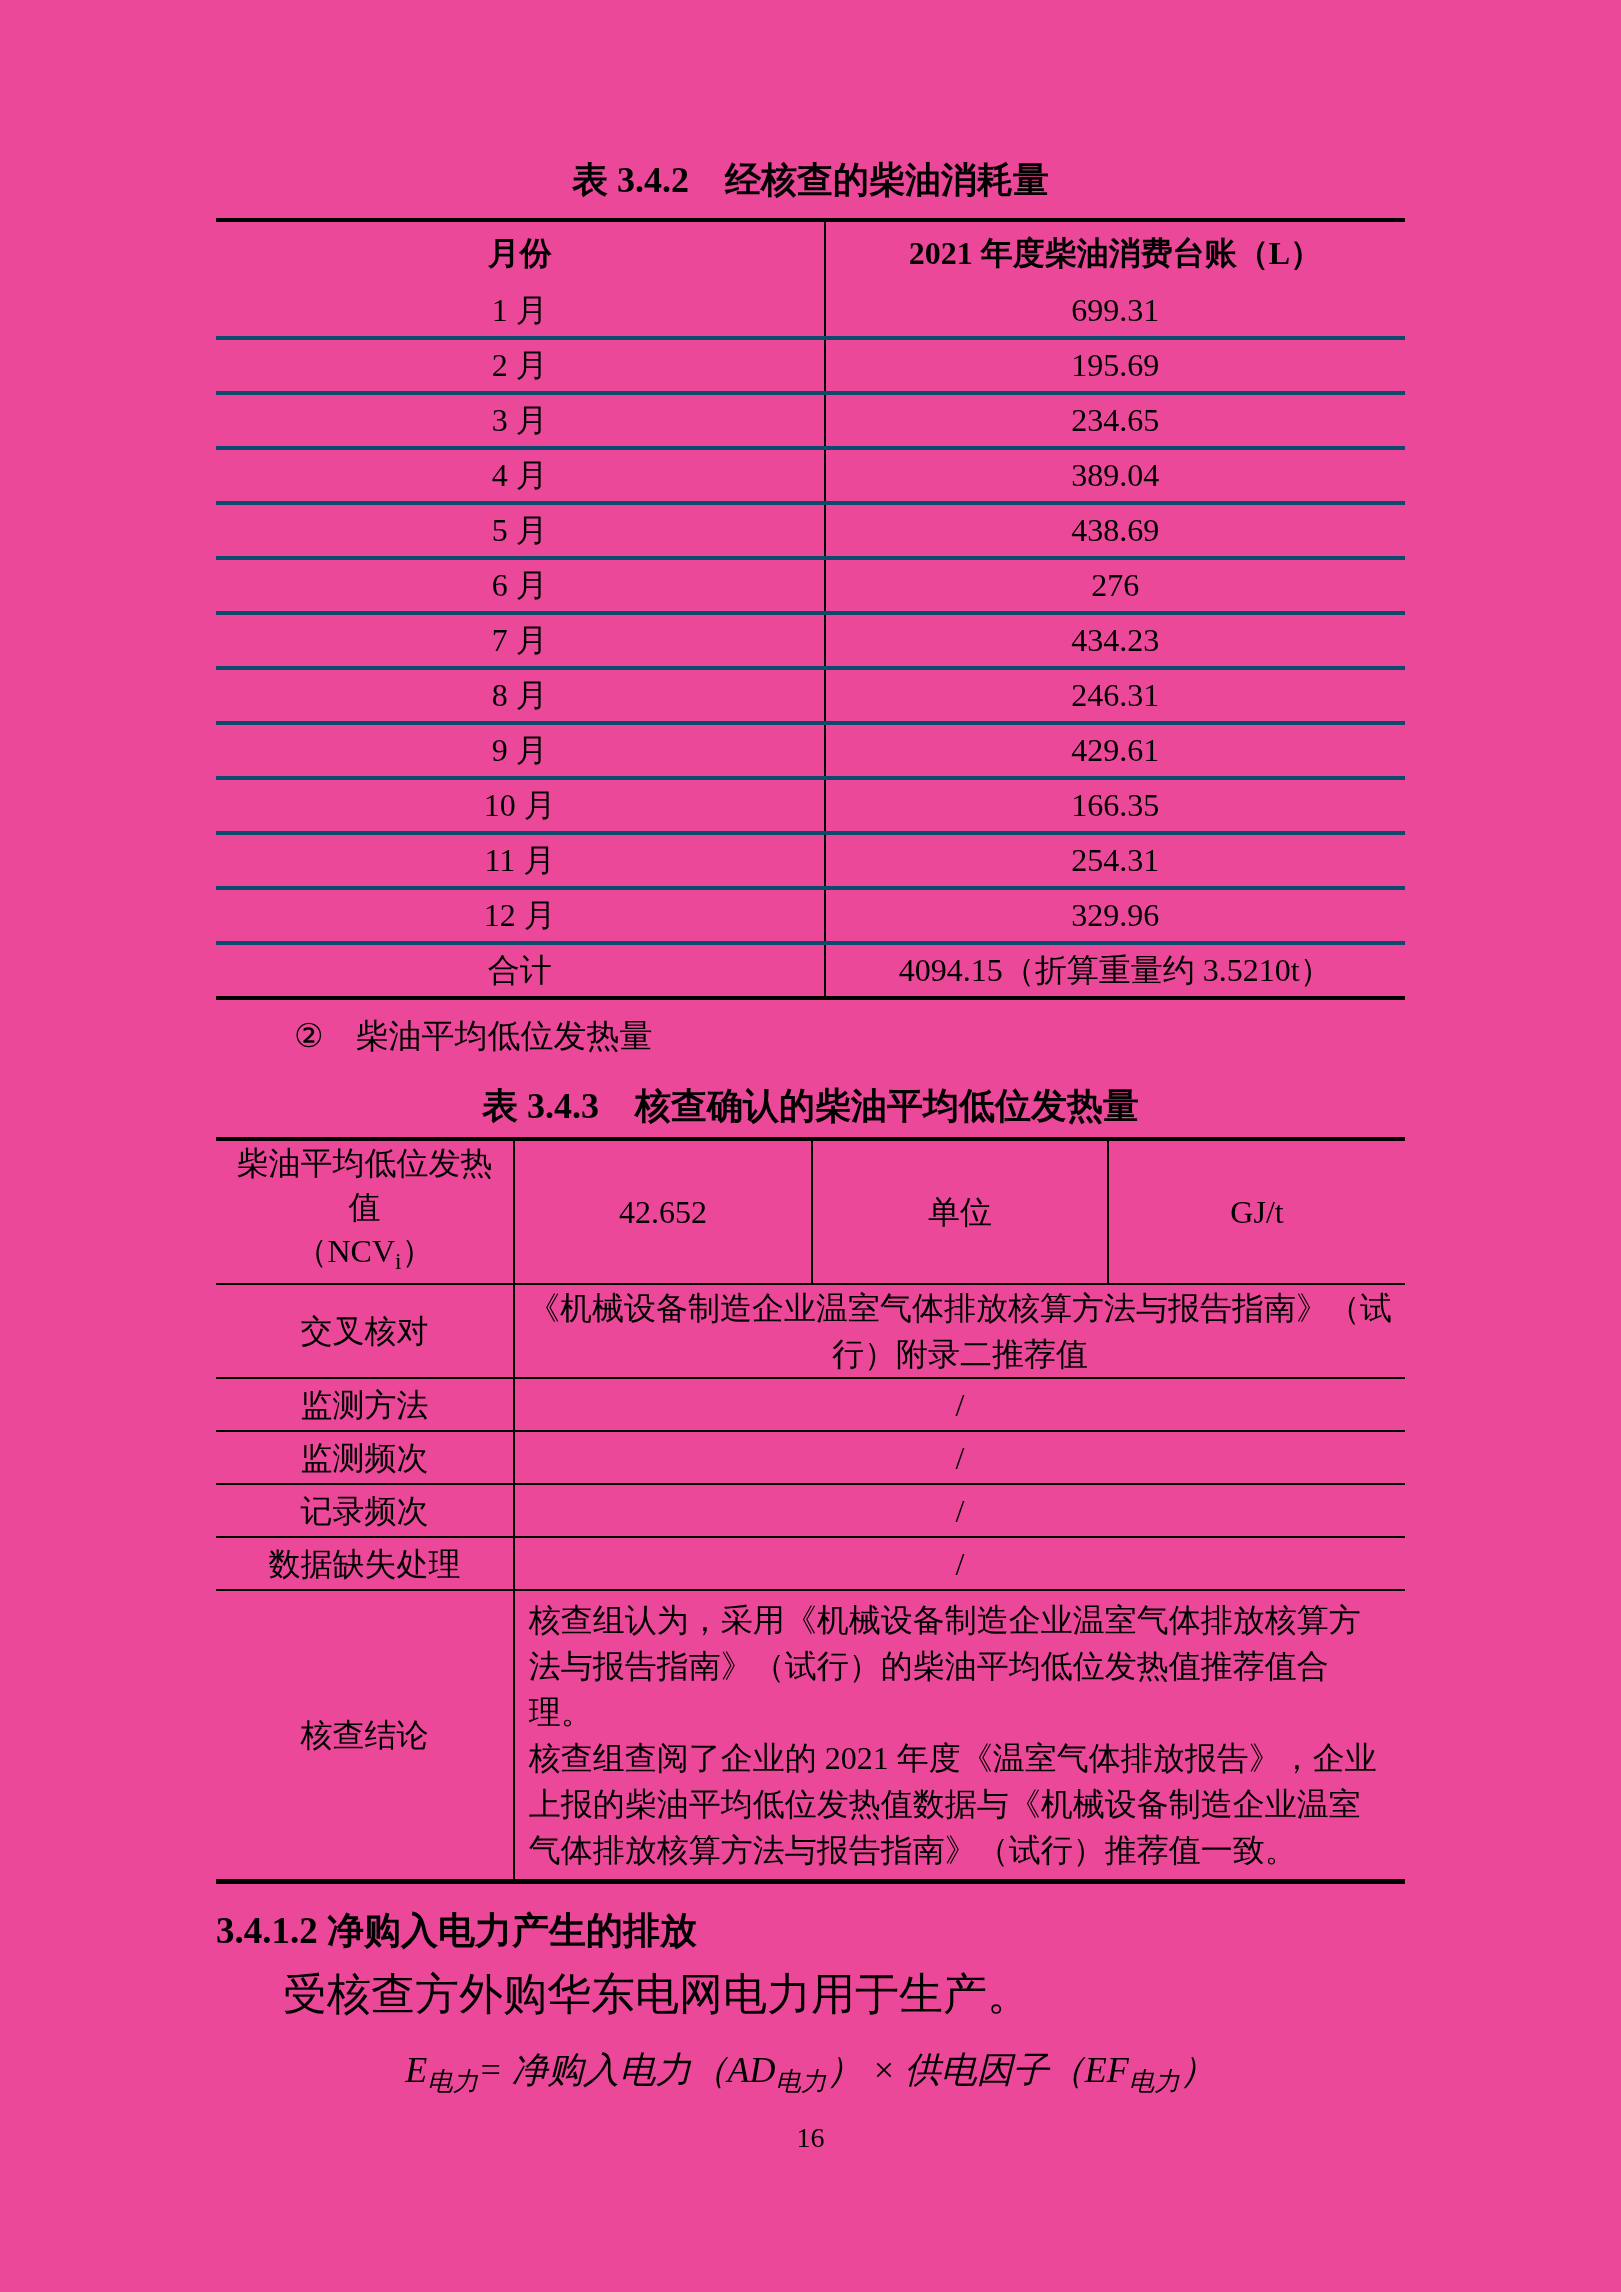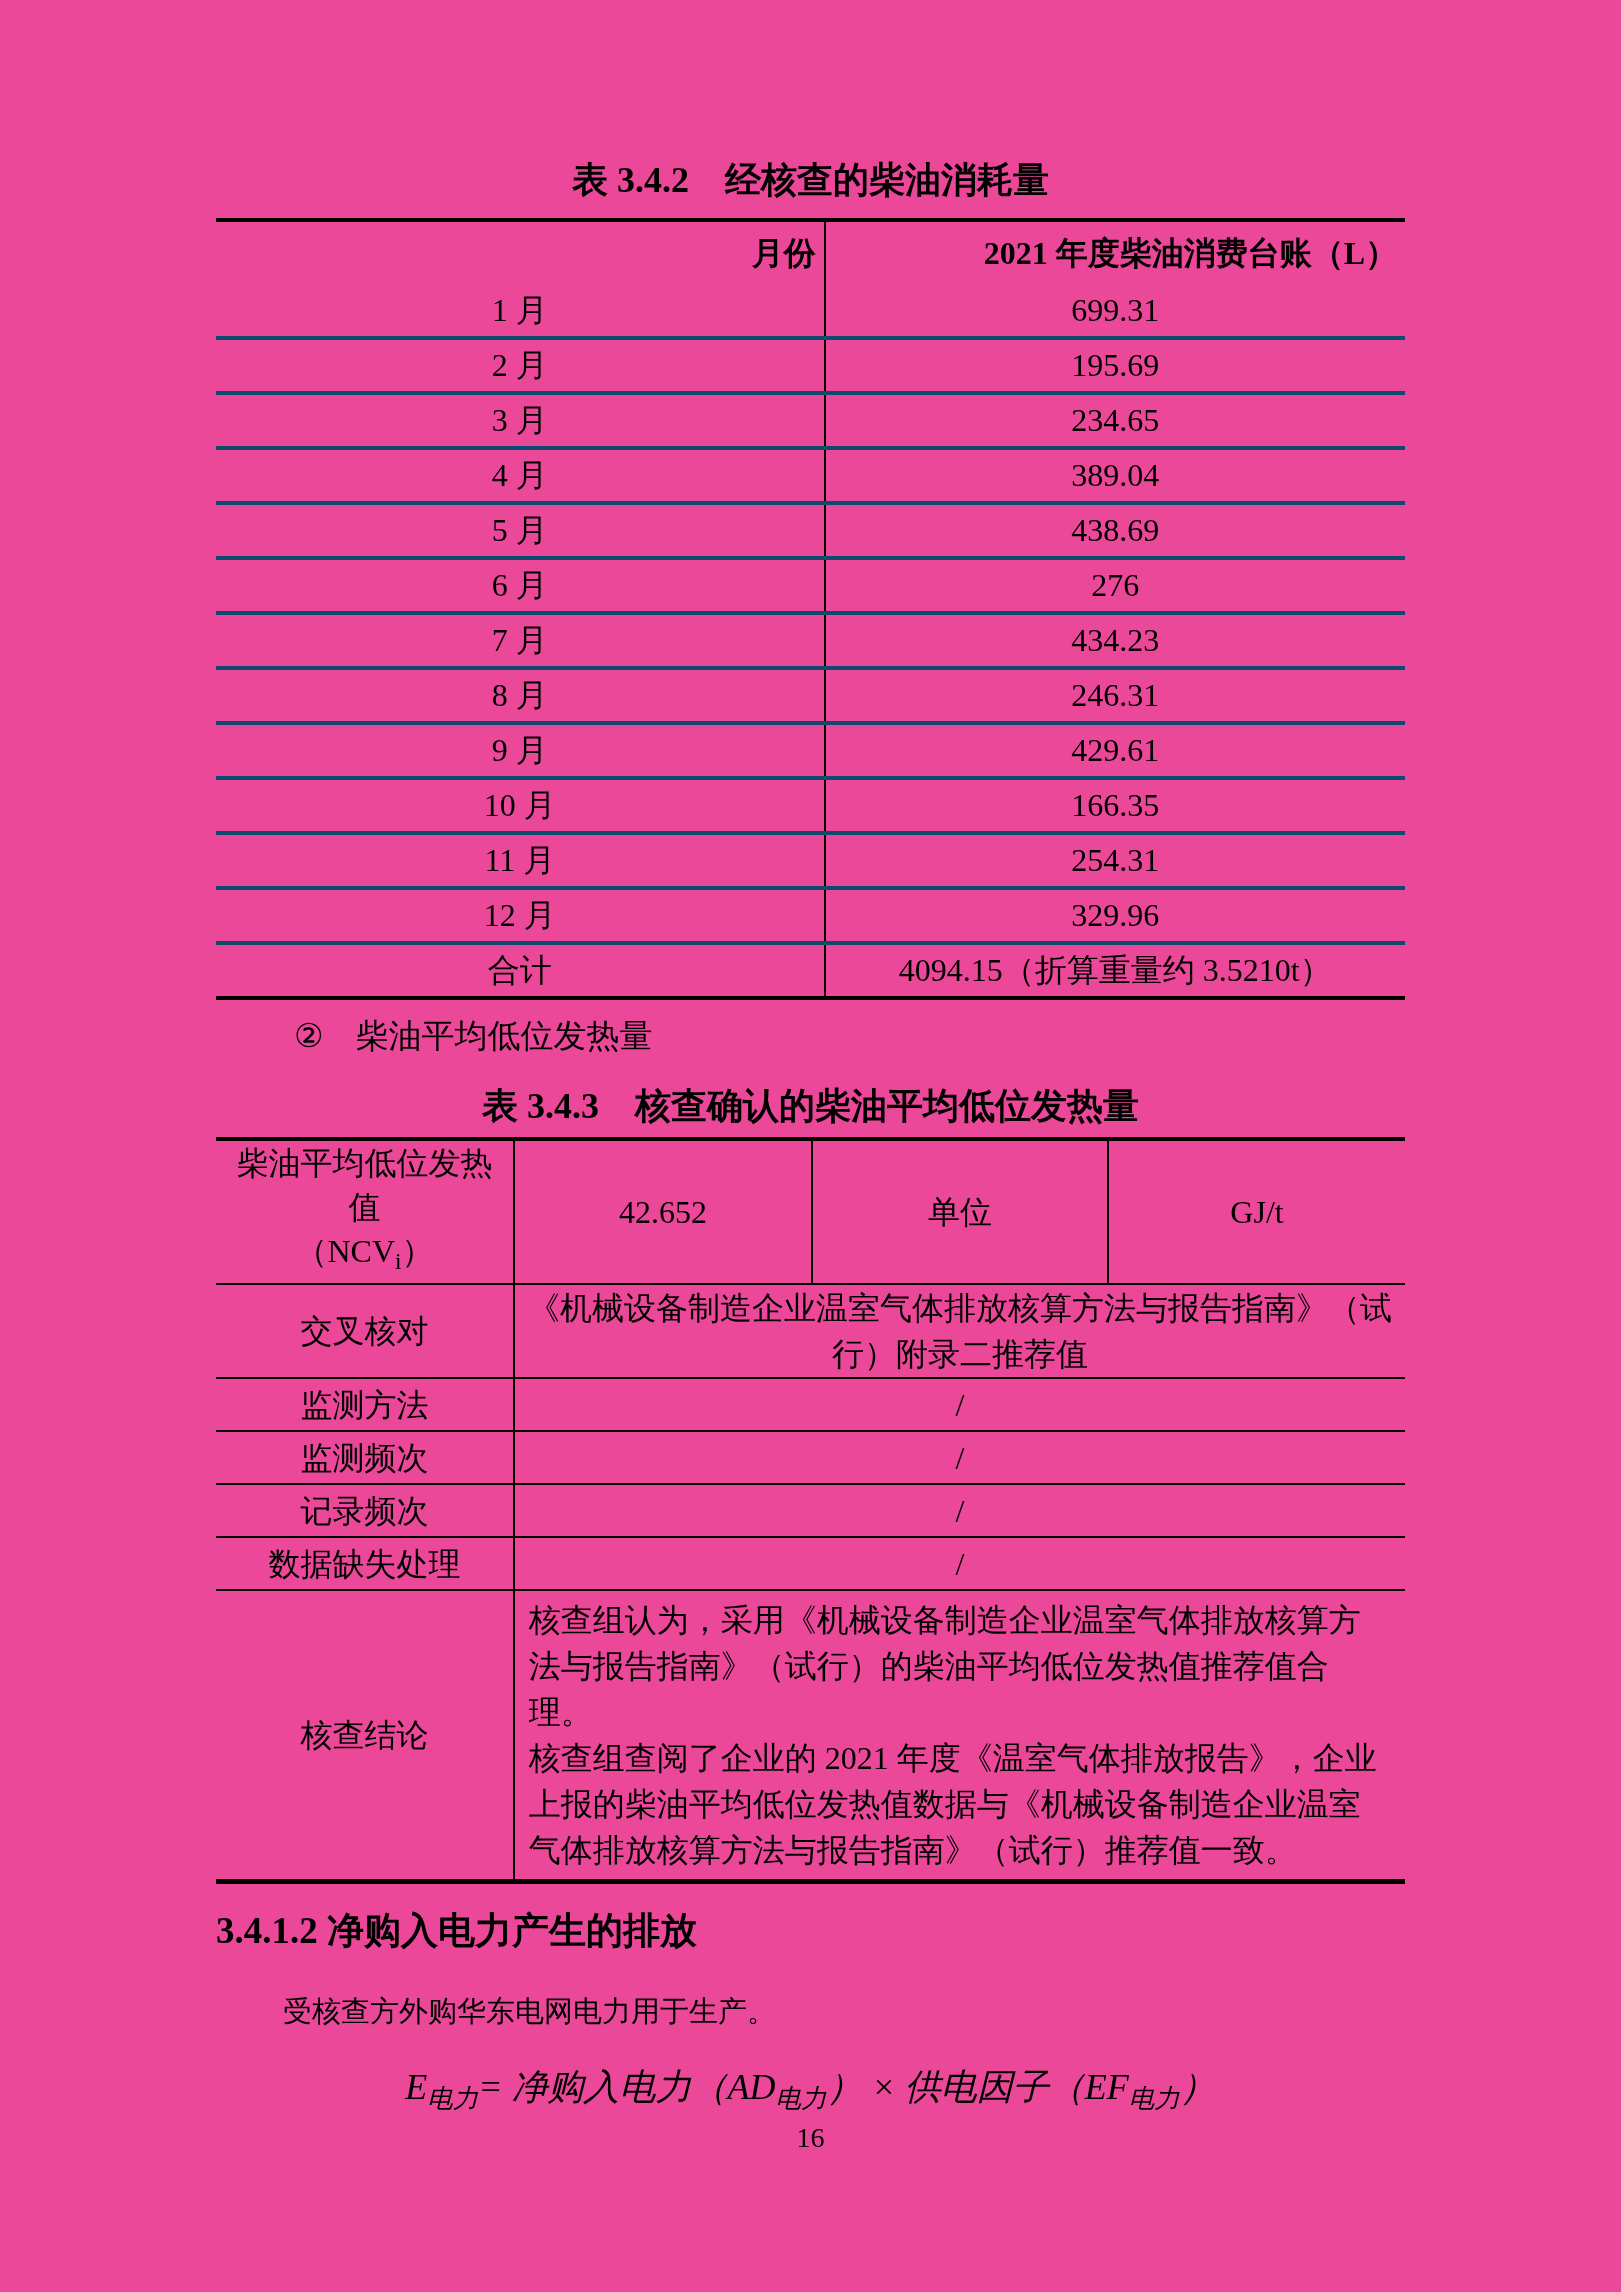--- a/index.html
+++ b/index.html
@@ -31,21 +31,21 @@
     text-align:center;vertical-align:middle;
     font-size:32px;line-height:44px;
     padding:0 7.8px;
     overflow:hidden;
   }
   
   .t342{border-top:4.9px solid #000;border-bottom:4.9px solid #000;}
   .t342 tr{border-bottom:4px solid #0c4a6e;}
   .t342 tr:last-child{border-bottom:none;}
   .t342 th:first-child,.t342 td:first-child{border-right:2px solid #000;width:592px;}
-  .t342 th{height:63px;font-size:32px;text-align:right;}
+  .t342 th{height:63px;font-size:32px;}
   .t342 td{height:51px;}
 
   
   .item-line{
     margin-top:14.7px;
     padding-left:78px;
     font-size:33px;line-height:45px;
   }
   .item-line .marker{margin-right:32px;}
 
@@ -66,23 +66,23 @@
   .t343 .conc-cell p{margin:0;}
   .t343 .src-cell{line-height:46px;padding:0 11.8px;}
   sub{font-size:23.5px;}
 
   
   .section-heading{
     margin-top:24.5px;
     font-size:37px;font-weight:bold;line-height:45px;
   }
   .body-para{
-    margin:36px 0 0 0;
+    margin:19px 0 0 0;
     text-indent:67px;
-    font-size:29px;line-height:45px;
+    font-size:44px;line-height:45px;
   }
   .formula{
     margin-top:27.4px;
     text-align:center;
     font-size:36px;font-style:italic;line-height:51px;
   }
   .formula sub{font-size:25.5px;font-style:italic;}
 
   .page-number{
     position:absolute;

